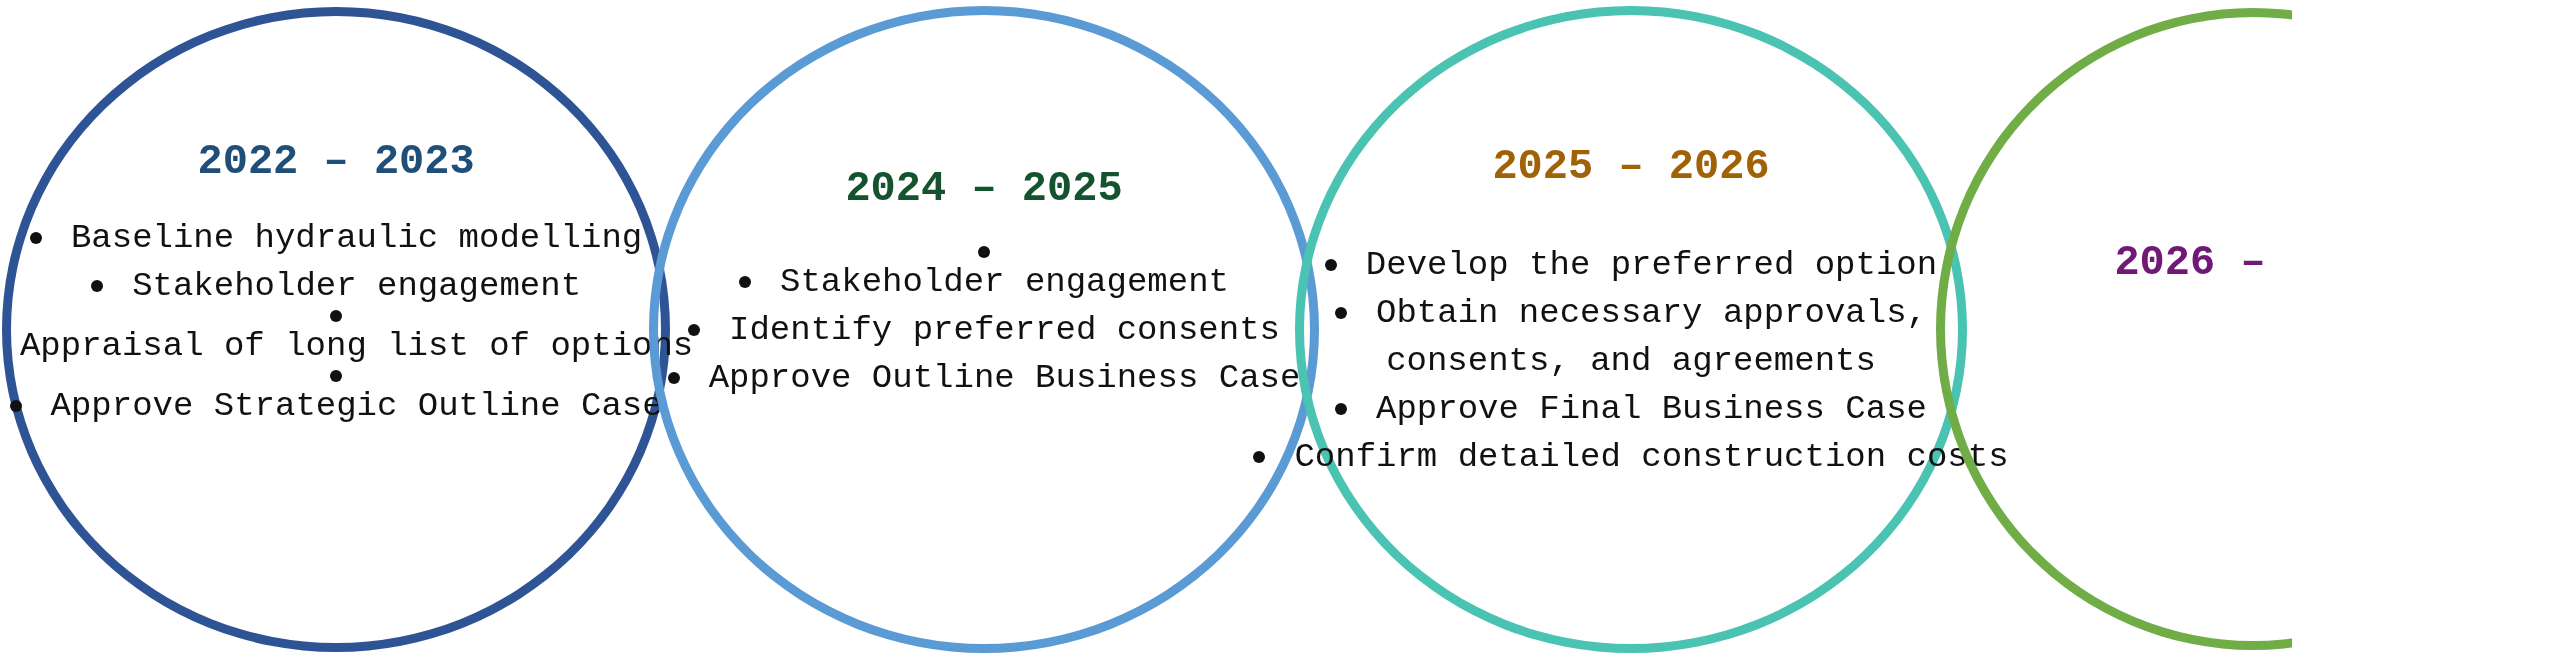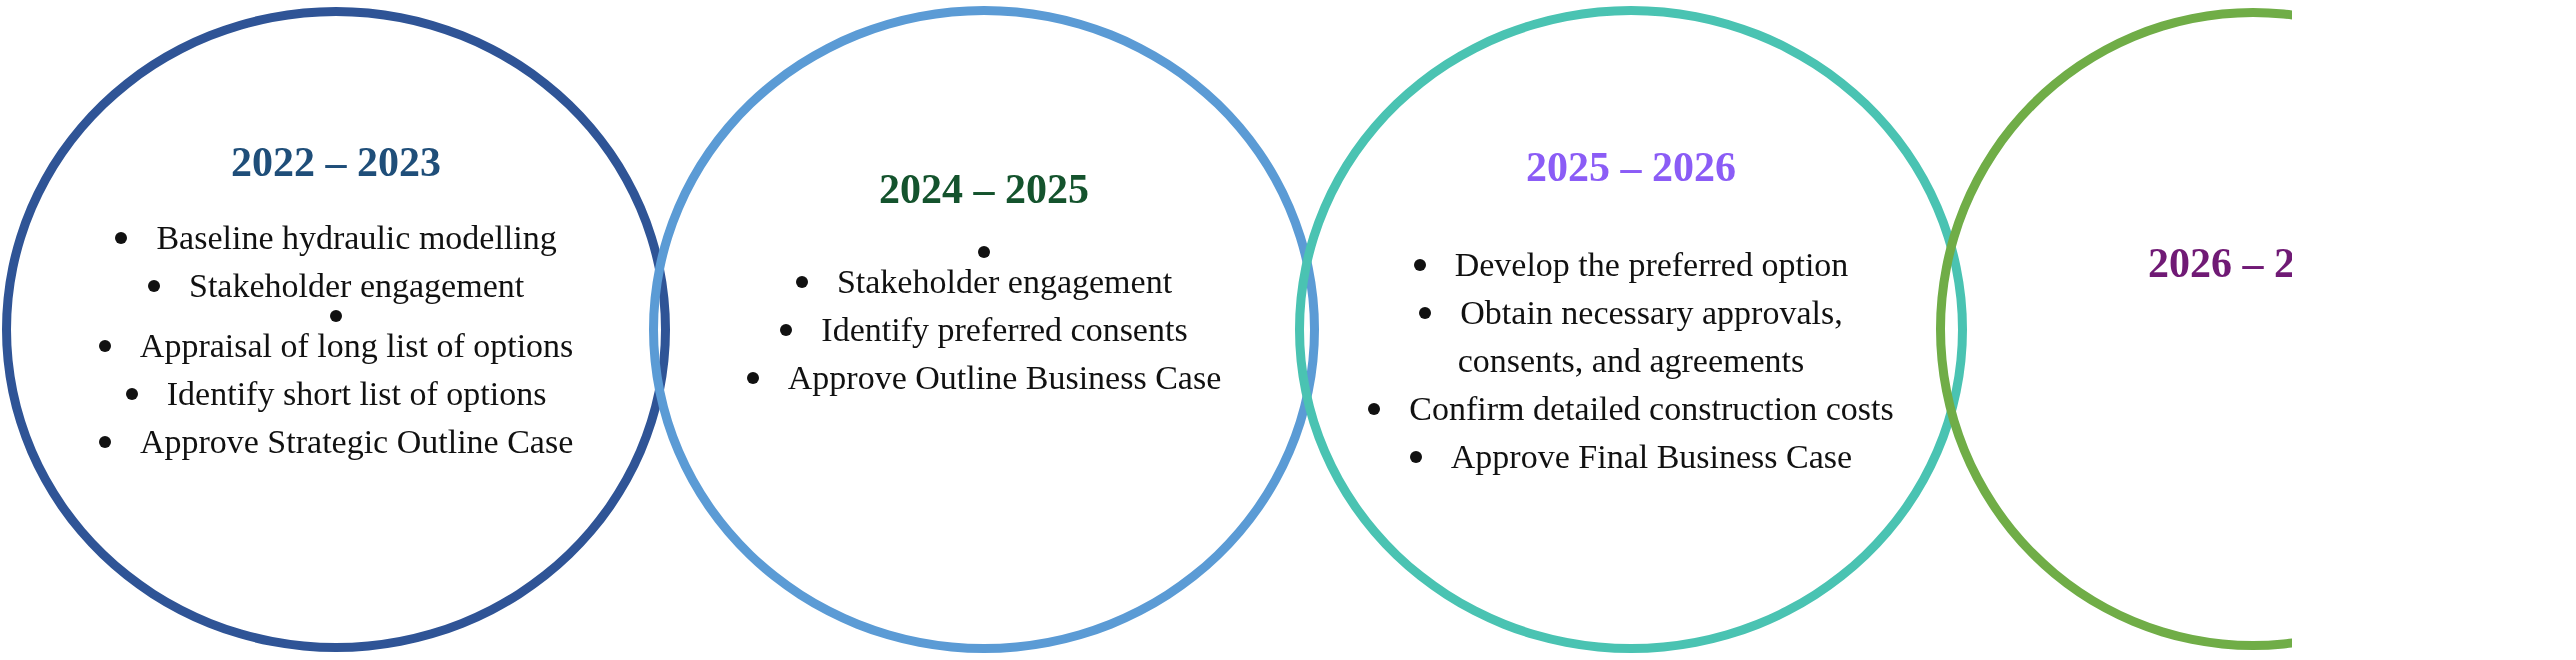--- a/index.html
+++ b/index.html
@@ -5,21 +5,21 @@
   html, body {
     margin: 0;
     padding: 0;
     background: #ffffff;
   }
   #canvas {
     position: relative;
     width: 2292px;
     height: 661px;
     overflow: hidden;
-    font-family: Liberation Serif, serif;
+    font-family: Liberation Mono, monospace;
   }
   .phase {
     position: absolute;
     border-style: solid;
     border-width: 9px;
     border-radius: 50%;
     box-sizing: border-box;
     background: transparent;
   }
   .phase .content {
@@ -91,21 +91,20 @@
         </div>
         <div class="row">
           <span class="dot" style="background: rgb(17, 17, 17);"></span>
         </div>
         <div class="row">
           <span class="dot" style="background: rgb(17, 17, 17);"></span>
           <span>Appraisal of long list of options</span>
         </div>
         <div class="row">
           <span class="dot" style="background: rgb(17, 17, 17);"></span>
-          <span>Identify short list of options</span>
         </div>
         <div class="row">
           <span class="dot" style="background: rgb(17, 17, 17);"></span>
           <span>Approve Strategic Outline Case</span>
         </div>
       </div>
     </div>
   </div>
 
   <div class="phase p2" style="border-color: rgb(91, 155, 213);">
@@ -126,40 +125,40 @@
         <div class="row">
           <span class="dot" style="background: rgb(17, 17, 17);"></span>
           <span>Approve Outline Business Case</span>
         </div>
       </div>
     </div>
   </div>
 
   <div class="phase p3" style="border-color: rgb(74, 195, 178);">
     <div class="content">
-      <div class="phase-title" style="color: #8b5cf6;">2025 – 2026</div>
+      <div class="phase-title" style="color: #a16207;">2025 – 2026</div>
       <div class="items">
         <div class="row">
           <span class="dot" style="background: rgb(17, 17, 17);"></span>
           <span>Develop the preferred option</span>
         </div>
         <div class="row">
           <span class="dot" style="background: rgb(17, 17, 17);"></span>
           <span>Obtain necessary approvals,</span>
         </div>
         <div class="row">
           <span>consents, and agreements</span>
         </div>
         <div class="row">
           <span class="dot" style="background: rgb(17, 17, 17);"></span>
-          <span>Confirm detailed construction costs</span>
+          <span>Approve Final Business Case</span>
         </div>
         <div class="row">
           <span class="dot" style="background: rgb(17, 17, 17);"></span>
-          <span>Approve Final Business Case</span>
+          <span>Confirm detailed construction costs</span>
         </div>
       </div>
     </div>
   </div>
 
   <div class="phase p4" style="border-color: rgb(112, 173, 71);">
     <div class="content">
       <div class="phase-title" style="color: #701a75;">2026 – 2028</div>
     </div>
   </div>

